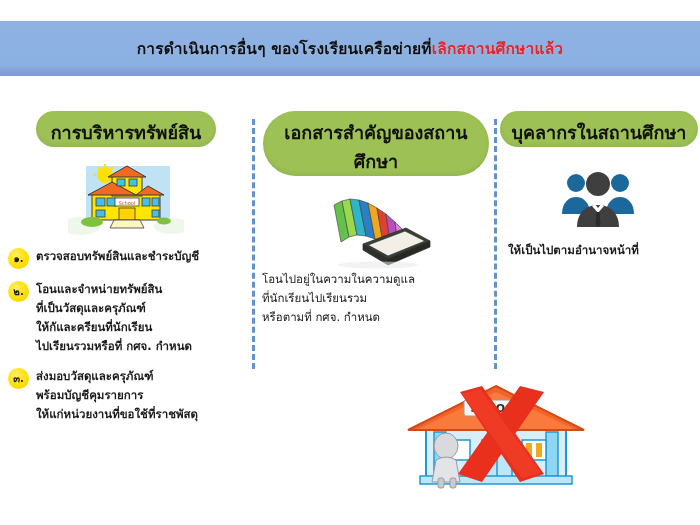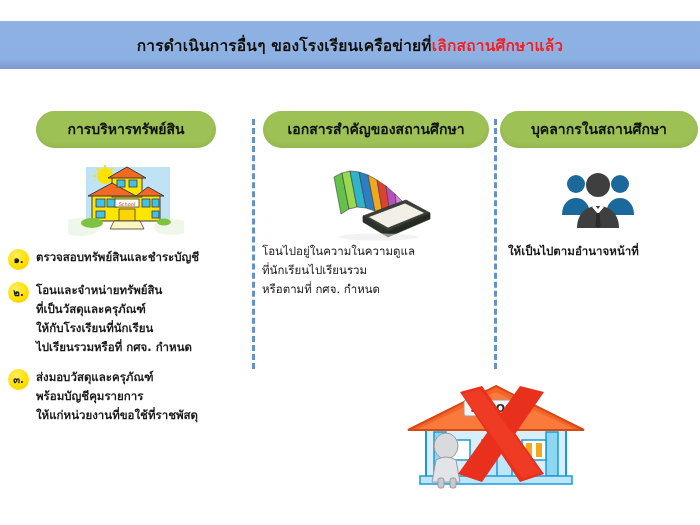--- a/index.html
+++ b/index.html
@@ -2,21 +2,21 @@
 <html><head>
 <meta charset="utf-8">
 <style>
   html,body{margin:0;padding:0;}
   body{
     width:700px;height:525px;background:#ffffff;overflow:hidden;position:relative;
     font-family:"DejaVu Sans","Liberation Sans",sans-serif;
   }
   
   .banner{
-    position:absolute;left:0;top:21px;width:700px;height:48px;
+    position:absolute;left:0;top:21px;width:700px;height:55px;
     background:linear-gradient(180deg,#8fb2e3 0%,#8bb0e2 80%,#8196cf 100%);
     display:flex;align-items:center;justify-content:center;
   }
   .banner-title{
     font-size:15.5px;font-weight:bold;letter-spacing:.2px;white-space:nowrap;
     color:#101010;text-shadow:0 1px 0 rgba(255,255,255,.25);
   }
   .banner-title .hl{color:#e8232a;}
   
   .cols{position:absolute;left:0;top:105px;width:700px;height:420px;}
@@ -26,22 +26,22 @@
   .col-3{left:500px;width:196px;}
   .divider{
     position:absolute;top:14px;width:0;height:250px;
     border-left:3px dashed #4a7ec0;opacity:.85;
   }
   .div-1{left:252px;}
   .div-2{left:494px;}
   
   .pill{
     margin:6px auto 12px;border-radius:999px;background:#9dc155;
-    color:#111;font-size:14px;font-weight:bold;text-align:center;
-    padding:7px 10px 8px;box-shadow:inset 0 -2px 4px rgba(0,0,0,.07);
+    color:#111;font-size:18px;font-weight:bold;text-align:center;
+    padding:7px 10px 0;box-shadow:inset 0 -2px 4px rgba(0,0,0,.07);
     display:flex;align-items:center;justify-content:center;min-height:16px;
   }
   .pill-1{width:160px;}
   .pill-2{width:206px;}
   .pill-3{width:178px;text-align:right;}
   
   .art{height:82px;display:flex;align-items:center;justify-content:center;margin-top:4px;}
   
   .school-clip{width:116px;height:72px;}
   
@@ -132,21 +132,21 @@
         <div class="item-lines">
           <div>ตรวจสอบทรัพย์สินและชำระบัญชี</div>
         </div>
       </div>
 
       <div class="item">
         <div class="bullet">๒.</div>
         <div class="item-lines">
           <div>โอนและจำหน่ายทรัพย์สิน</div>
           <div>ที่เป็นวัสดุและครุภัณฑ์</div>
-          <div>ให้กับโรงเรียนที่นักเรียน</div>
+          <div>ให้กัและครียนที่นักเรียน</div>
           <div>ไปเรียนรวมหรือที่ กศจ. กำหนด</div>
         </div>
       </div>
 
       <div class="item">
         <div class="bullet">๓.</div>
         <div class="item-lines">
           <div>ส่งมอบวัสดุและครุภัณฑ์</div>
           <div>พร้อมบัญชีคุมรายการ</div>
           <div>ให้แก่หน่วยงานที่ขอใช้ที่ราชพัสดุ</div>

